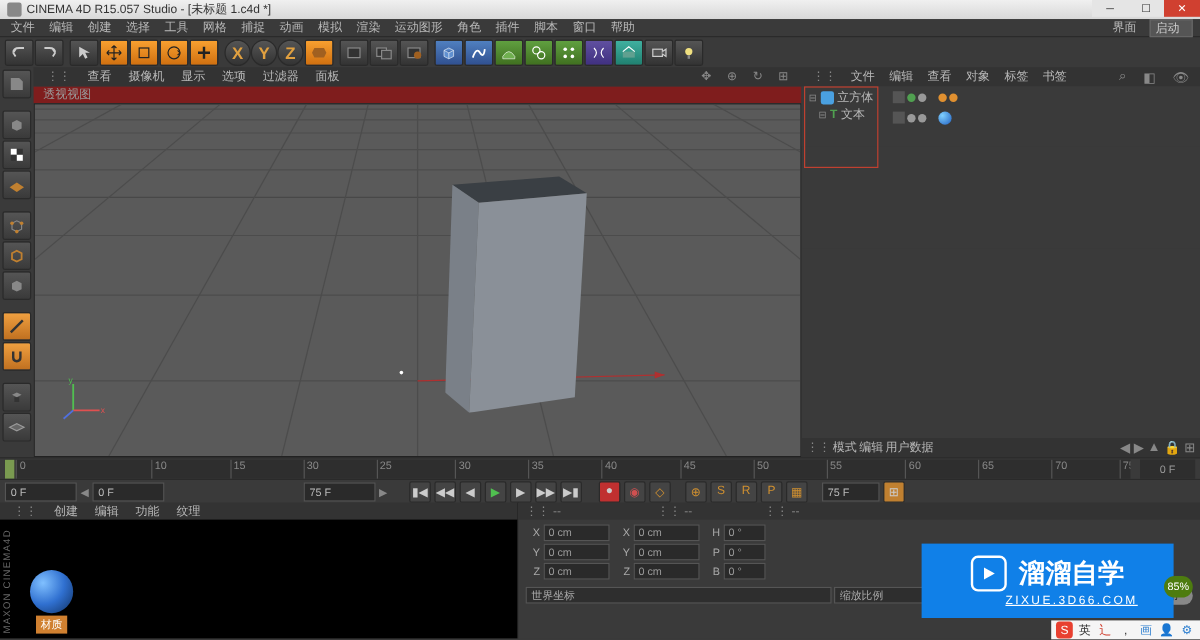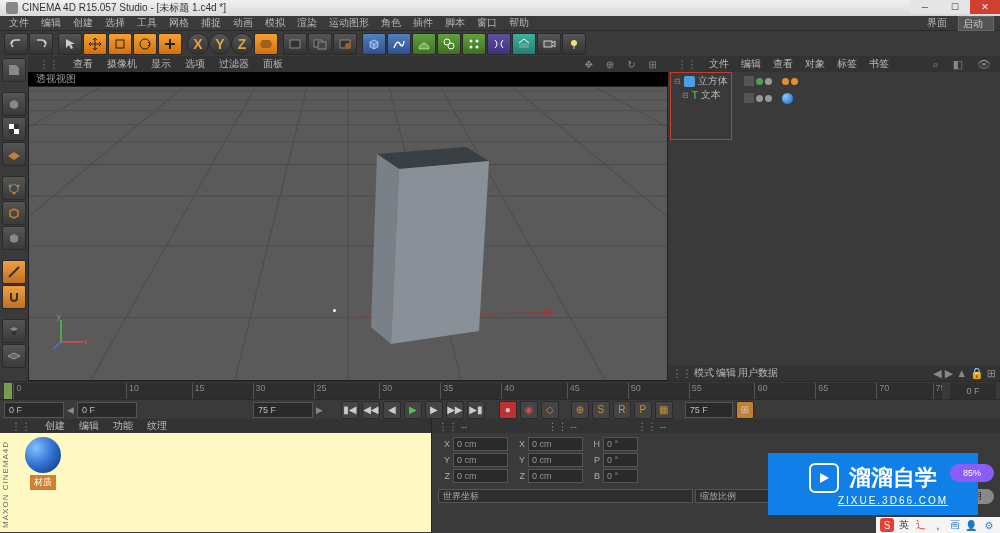--- a/index.html
+++ b/index.html
@@ -40,21 +40,21 @@
 
 .left-toolbar { width: 28px; background: #3a3a3a; display: flex; flex-direction: column; gap: 1px; padding: 2px; }
 .lt { width: 24px; height: 24px; background: linear-gradient(#555, #3a3a3a); border: 1px solid #2a2a2a; border-radius: 2px; display: flex; align-items: center; justify-content: center; cursor: pointer; }
 .lt.gap { height: 8px; background: transparent; border: none; }
 
 
 .viewport-container { flex: 1; background: #3a3a3a; display: flex; flex-direction: column; }
 .view-tabs { height: 16px; background: #333; display: flex; align-items: center; padding: 0 6px; gap: 4px; font-size: 10px; position: relative; }
 .view-tabs span { padding: 0 5px; cursor: pointer; }
 .view-tabs .right-icons { position: absolute; right: 6px; display: flex; gap: 3px; color: #888; font-size: 10px; }
-.view-name { height: 14px; background: #000000; padding: 0 8px; font-size: 10px; color: #999; display: flex; align-items: center; }
+.view-name { height: 14px; background: #7f1d1d; padding: 0 8px; font-size: 10px; color: #999; display: flex; align-items: center; }
 .viewport { flex: 1; background: #5a5a5a; position: relative; overflow: hidden; border: 1px solid #222; }
 .grid-svg { position: absolute; top: 0; left: 0; width: 100%; height: 100%; }
 .cube { position: absolute; left: 342px; top: 52px; width: 120px; height: 205px; }
 .axis-gizmo { position: absolute; left: 22px; bottom: 28px; width: 40px; height: 40px; }
 
 
 .right-panel { width: 332px; background: #3a3a3a; display: flex; flex-direction: column; }
 .obj-tabs { height: 16px; background: #333; display: flex; align-items: center; padding: 0 4px; gap: 2px; font-size: 10px; position: relative; }
 .obj-tabs span { padding: 0 5px; cursor: pointer; }
 .obj-tabs .ri { position: absolute; right: 4px; display: flex; gap: 4px; color: #888; font-size: 11px; }
@@ -82,42 +82,42 @@
 .tr-btn { width: 18px; height: 18px; background: #444; border: 1px solid #2a2a2a; border-radius: 2px; display: flex; align-items: center; justify-content: center; font-size: 10px; cursor: pointer; color: #ccc; }
 .tr-btn.play { color: #50c050; }
 .tr-btn.rec { background: #c03030; }
 .tr-btn.key { color: #d09030; }
 
 
 .bottom-area { height: 113px; background: #3a3a3a; display: flex; }
 .mat-panel { width: 432px; background: #3a3a3a; border-right: 1px solid #222; display: flex; flex-direction: column; }
 .mat-tabs { height: 14px; background: #333; display: flex; align-items: center; padding: 0 6px; gap: 4px; font-size: 10px; }
 .mat-tabs span { padding: 0 5px; cursor: pointer; }
-.mat-content { flex: 1; background: #fef9c3; padding: 4px; position: relative; display: flex; align-items: flex-start; }
+.mat-content { flex: 1; background: #000000; padding: 4px; position: relative; display: flex; align-items: flex-end; }
 .mat-ball { width: 42px; display: flex; flex-direction: column; align-items: center; }
 .mat-sphere { width: 36px; height: 36px; border-radius: 50%; background: radial-gradient(circle at 30% 30%, #80c0ff, #3070d0, #103060); }
 .mat-label { font-size: 9px; background: #d08030; color: #fff; padding: 1px 4px; margin-top: 2px; }
 .brand-vert { position: absolute; left: 0; bottom: 0; writing-mode: vertical-lr; transform: rotate(180deg); font-size: 8px; color: #666; letter-spacing: 1px; padding: 4px 1px; }
 
 .coord-panel { flex: 1; background: #3a3a3a; display: flex; flex-direction: column; }
 .coord-tabs { height: 14px; background: #333; display: flex; align-items: center; padding: 0 6px; font-size: 10px; }
 .coord-grid { padding: 4px; display: grid; grid-template-columns: 14px 55px 14px 55px 14px 35px; gap: 2px 3px; font-size: 9px; align-items: center; }
 .coord-grid .lbl { color: #aaa; text-align: right; }
 .coord-grid .fld { height: 14px; background: #2a2a2a; border: 1px solid #555; color: #999; padding: 0 3px; display: flex; align-items: center; }
 .coord-bottom { display: flex; gap: 2px; padding: 2px 6px; align-items: flex-start; }
 .coord-select { flex: 1; background: #2e2e2e; border: 1px solid #555; height: 14px; font-size: 9px; color: #aaa; padding: 0 4px; display: flex; align-items: center; }
 .coord-btn { background: #888; color: #222; border-radius: 8px; padding: 1px 12px; font-size: 9px; cursor: pointer; }
 
 
 .watermark { position: absolute; right: 22px; bottom: 18px; width: 210px; height: 62px; background: #1080e8; display: flex; align-items: center; justify-content: center; color: #fff; flex-direction: column; }
 .wm-main { display: flex; align-items: center; gap: 10px; }
 .wm-icon { width: 30px; height: 30px; border: 2px solid #fff; border-radius: 6px; display: flex; align-items: center; justify-content: center; }
 .wm-text { font-size: 22px; font-weight: bold; }
 .wm-url { font-size: 10px; letter-spacing: 2px; margin-top: 2px; margin-left: 40px; text-decoration: underline; }
-.pct-badge { position: absolute; right: 6px; bottom: 51px; width: 44px; height: 18px; background: #8b5cf6; border-radius: 9px; font-size: 9px; color: #fff; display: flex; align-items: center; justify-content: center; }
+.pct-badge { position: absolute; right: 6px; bottom: 35px; width: 24px; height: 18px; background: #4d7c0f; border-radius: 9px; font-size: 9px; color: #fff; display: flex; align-items: center; justify-content: center; }
 
 .ime-bar { position: absolute; right: 0; bottom: 0; height: 16px; display: flex; align-items: center; gap: 3px; padding: 0 4px; background: #f5f5f5; font-size: 10px; color: #333; }
 .ime-bar .sic { width: 14px; height: 14px; display: flex; align-items: center; justify-content: center; }
 </style>
 </head>
 <body>
 
 <div class="titlebar">
   <div class="icon"></div>
   <span>CINEMA 4D R15.057 Studio - [未标题 1.c4d *]</span>

